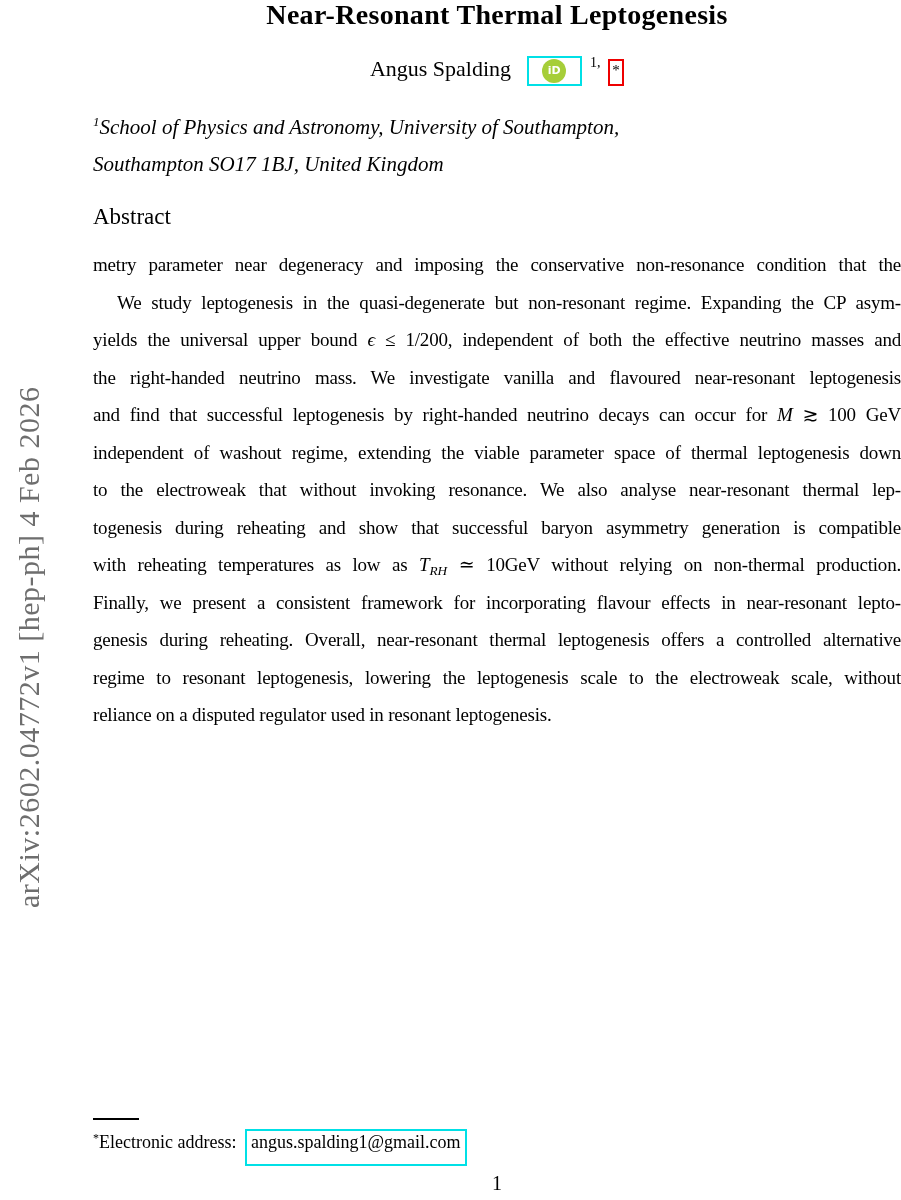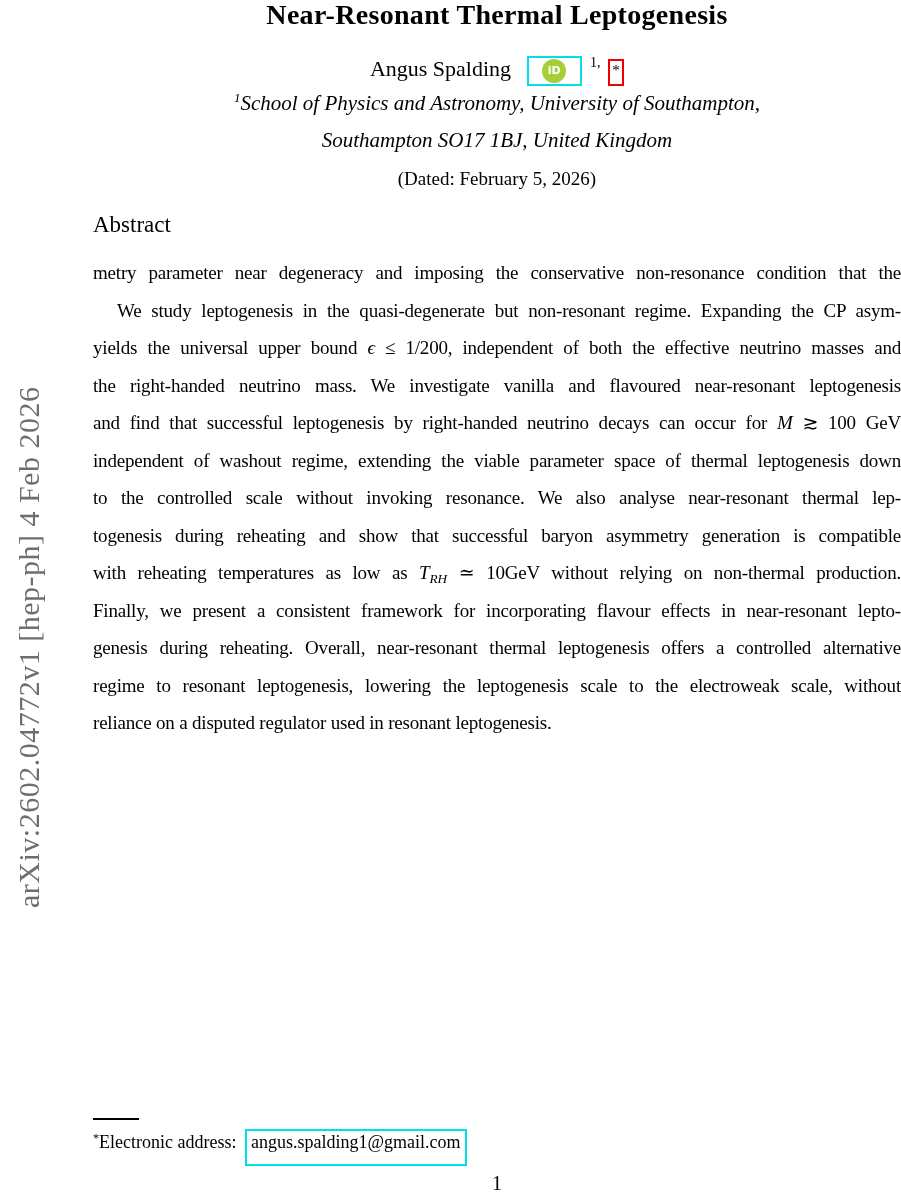--- a/index.html
+++ b/index.html
@@ -31,21 +31,21 @@
     vertical-align:middle;margin-left:10px;position:relative;text-decoration:none;}
   .orcid-circle{position:absolute;left:50%;top:50%;transform:translate(-50%,-50%);
     width:24px;height:24px;border-radius:50%;background:var(--orcid_green);
     color:#fff;font-size:11px;font-weight:bold;font-family:"DejaVu Sans","Liberation Sans",sans-serif;
     display:flex;align-items:center;justify-content:center;}
   .author-sup{font-size:14px;vertical-align:9px;line-height:0;margin-left:3px;}
   .star-box{display:inline-block;border:2px solid var(--ref_box);width:12px;height:23px;
     line-height:18px;text-align:center;font-size:15px;vertical-align:1px;margin-left:2px;
     color:var(--text);text-decoration:none;}
 
-  .affiliation{margin-top:0;text-align:center;font-style:italic;font-size:21px;line-height:37px;}
+  .affiliation{margin-top:24px;text-align:left;font-style:italic;font-size:21px;line-height:37px;}
   .affil-sup{font-size:13px;vertical-align:8px;line-height:0;}
 
   .date-line{margin-top:8px;text-align:center;font-size:19px;line-height:24px;}
 
   .abstract-heading{margin:20px 0 16px 0;text-align:left;font-size:23px;font-weight:normal;line-height:27px;}
 
   .abstract-body{margin-top:6px;font-size:19px;letter-spacing:-0.2px;}
   .abs-line{height:37.5px;line-height:37.5px;text-align:justify;text-align-last:justify;white-space:nowrap;}
   .abs-line.first{padding-left:24px;}
   .abs-line.last{text-align-last:left;}
@@ -79,32 +79,31 @@
       </a>
       <sup class="author-sup">1,</sup>
       <a class="star-box">*</a>
     </div>
 
     <div class="affiliation">
       <div><sup class="affil-sup">1</sup><span>School of Physics and Astronomy, University of Southampton,</span></div>
       <div>Southampton SO17 1BJ, United Kingdom</div>
     </div>
 
-    <div class="date-line">(Dated: February 5, 2026)</div>
 
     <section>
       <h2 class="abstract-heading">Abstract</h2>
       <div class="abstract-body">
           <div class="abs-line"><span>metry parameter near degeneracy and imposing the conservative non-resonance condition that the</span></div>
           <div class="abs-line first"><span>We study leptogenesis in the quasi-degenerate but non-resonant regime. Expanding the CP asym-</span></div>
           <div class="abs-line"><span>yields the universal upper bound </span><span class="m-i">ϵ</span><span> ≤ 1/200, independent of both the effective neutrino masses and</span></div>
           <div class="abs-line"><span>the right-handed neutrino mass. We investigate vanilla and flavoured near-resonant leptogenesis</span></div>
           <div class="abs-line"><span>and find that successful leptogenesis by right-handed neutrino decays can occur for </span><span class="m-i">M</span><span> ≳ 100 GeV</span></div>
           <div class="abs-line"><span>independent of washout regime, extending the viable parameter space of thermal leptogenesis down</span></div>
-          <div class="abs-line"><span>to the controlled scale without invoking resonance. We also analyse near-resonant thermal lep-</span></div>
+          <div class="abs-line"><span>to the electroweak that without invoking resonance. We also analyse near-resonant thermal lep-</span></div>
           <div class="abs-line"><span>togenesis during reheating and show that successful baryon asymmetry generation is compatible</span></div>
           <div class="abs-line"><span>with reheating temperatures as low as </span><span class="m-i">T</span><span class="m-sub">RH</span><span> ≃ 10GeV without relying on non-thermal production.</span></div>
           <div class="abs-line"><span>Finally, we present a consistent framework for incorporating flavour effects in near-resonant lepto-</span></div>
           <div class="abs-line"><span>genesis during reheating. Overall, near-resonant thermal leptogenesis offers a controlled alternative</span></div>
           <div class="abs-line"><span>regime to resonant leptogenesis, lowering the leptogenesis scale to the electroweak scale, without</span></div>
           <div class="abs-line last"><span>reliance on a disputed regulator used in resonant leptogenesis.</span></div>
         </div>
     </section>
 
   </main>

